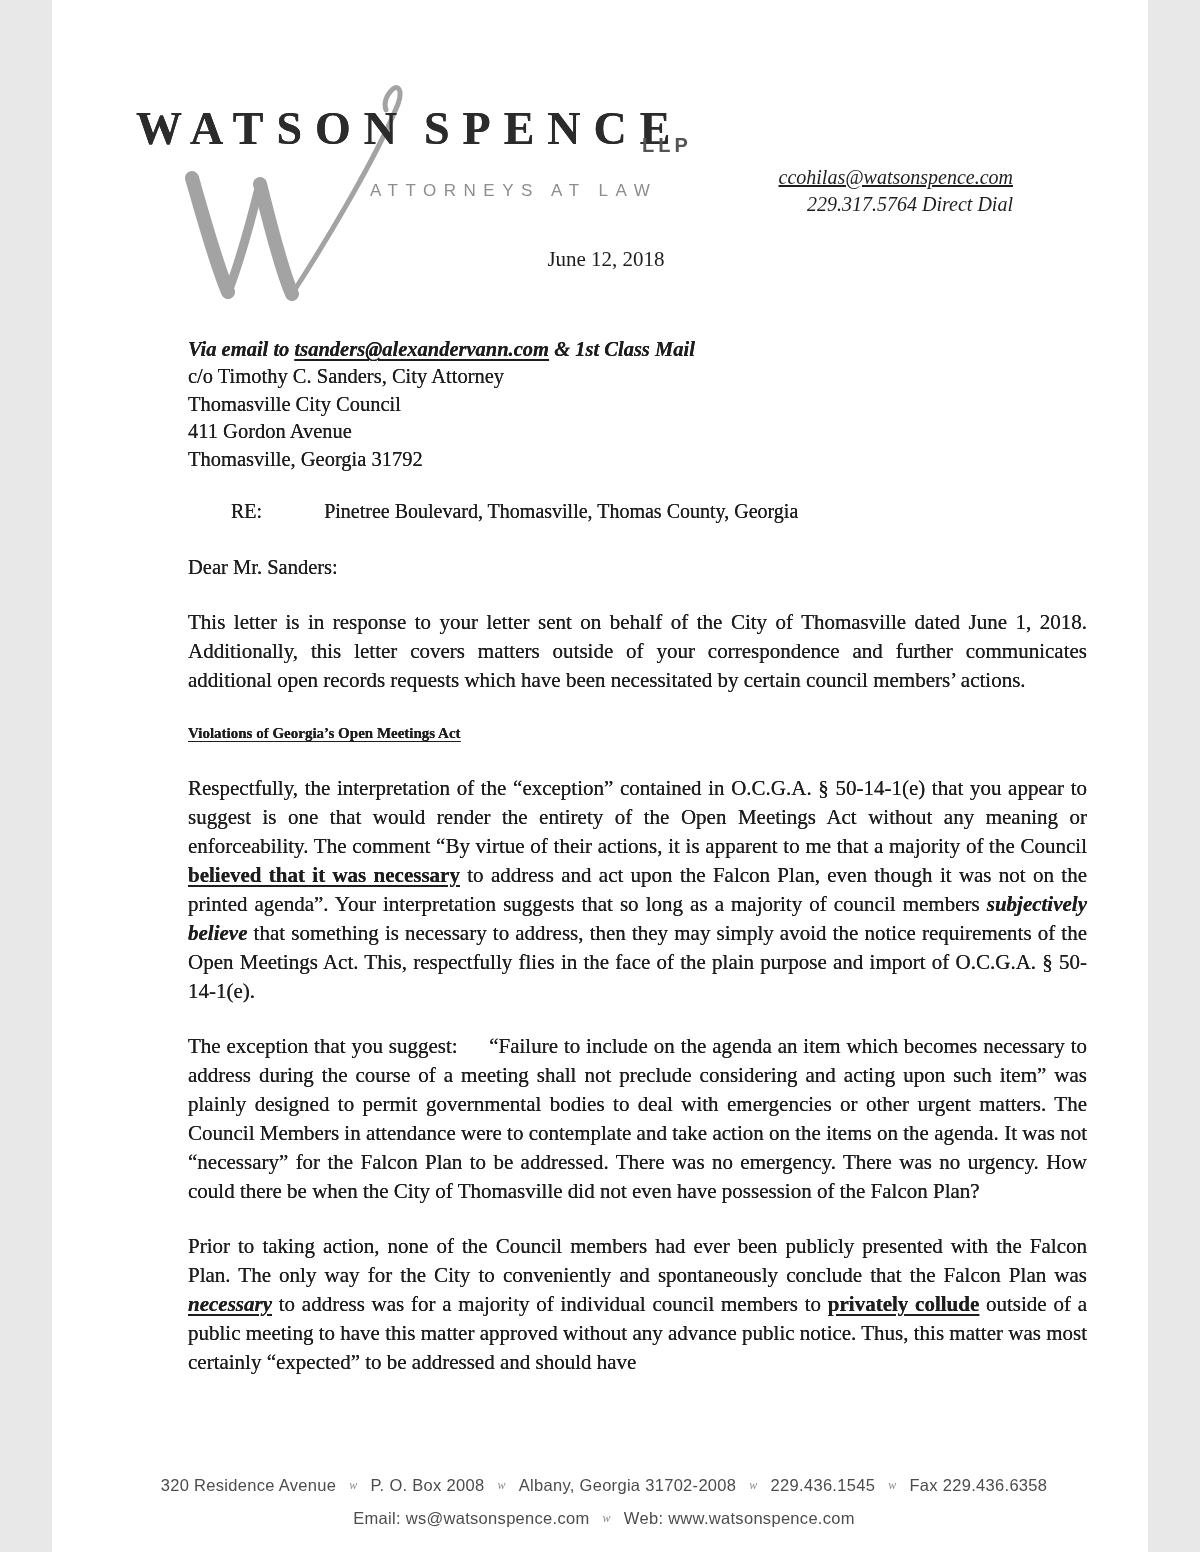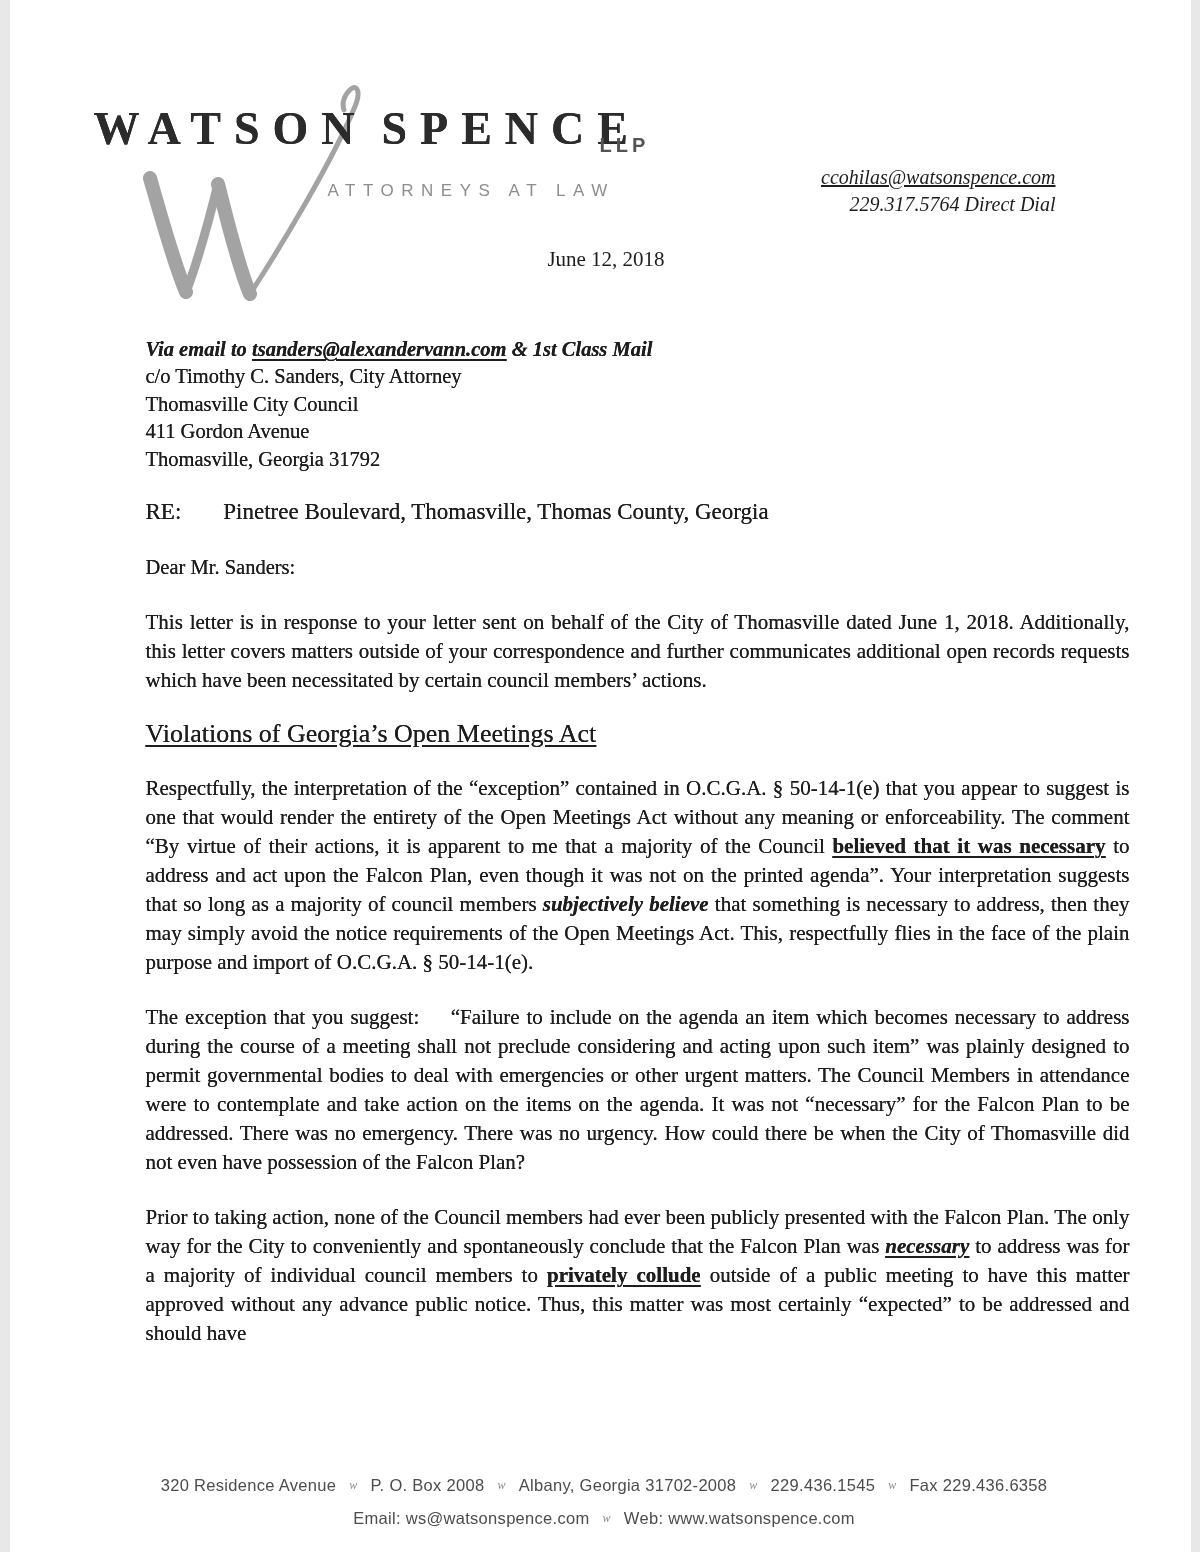--- a/index.html
+++ b/index.html
@@ -1,18 +1,18 @@
 <!DOCTYPE html>
 <html><head>
 <meta charset="utf-8">
 <style>
   html,body{margin:0;padding:0;background:#e8e8e8;}
   .page{
     position:relative;
-    width:1181px;height:1552px;
+    width:1096px;height:1552px;
     margin:0 auto;
     background:#ffffff;
     color:#1d1d1d;
     font-family:"Liberation Serif", serif;
     overflow:hidden;
   }
   
   .letterhead{position:relative;height:330px;}
   .wmark{position:absolute;left:118px;top:66px;width:270px;height:245px;}
   .fname{
@@ -43,25 +43,25 @@
     text-align:center;font-size:21px;margin-left:6px;
   }
   
   .lbody{
     padding:6px 61px 0 136px;
     font-size:21px;line-height:29px;
     text-shadow:0 0 .4px #1d1d1d;
   }
   .via{margin:0;line-height:27px;font-size:20.5px;}
   .addr{line-height:27.5px;font-size:20.5px;}
-  .re{margin-top:24px;display:flex;gap:42px;font-size:23px;}
+  .re{margin-top:24px;display:flex;gap:62px;font-size:20px;margin-left:43px;}
   .sal{margin:27px 0 0 0;font-size:20.5px;}
   .para{margin:26px 0 0 0;text-align:justify;}
   .heading{
-    margin:24px 0 16px 0;font-size:26px;font-weight:normal;
+    margin:24px 0 16px 0;font-size:15px;font-weight:bold;
     text-decoration:underline;text-underline-offset:3px;
   }
   .b{font-weight:bold;}
   .i{font-style:italic;}
   .u{text-decoration:underline;text-underline-offset:3px;text-decoration-thickness:1.5px;}
   
   .foot{
     position:absolute;left:88px;top:1470px;right:80px;
     font-family:"Liberation Sans",sans-serif;
     font-size:16.5px;color:#4c4c4c;line-height:31px;letter-spacing:.3px;text-align:center;

